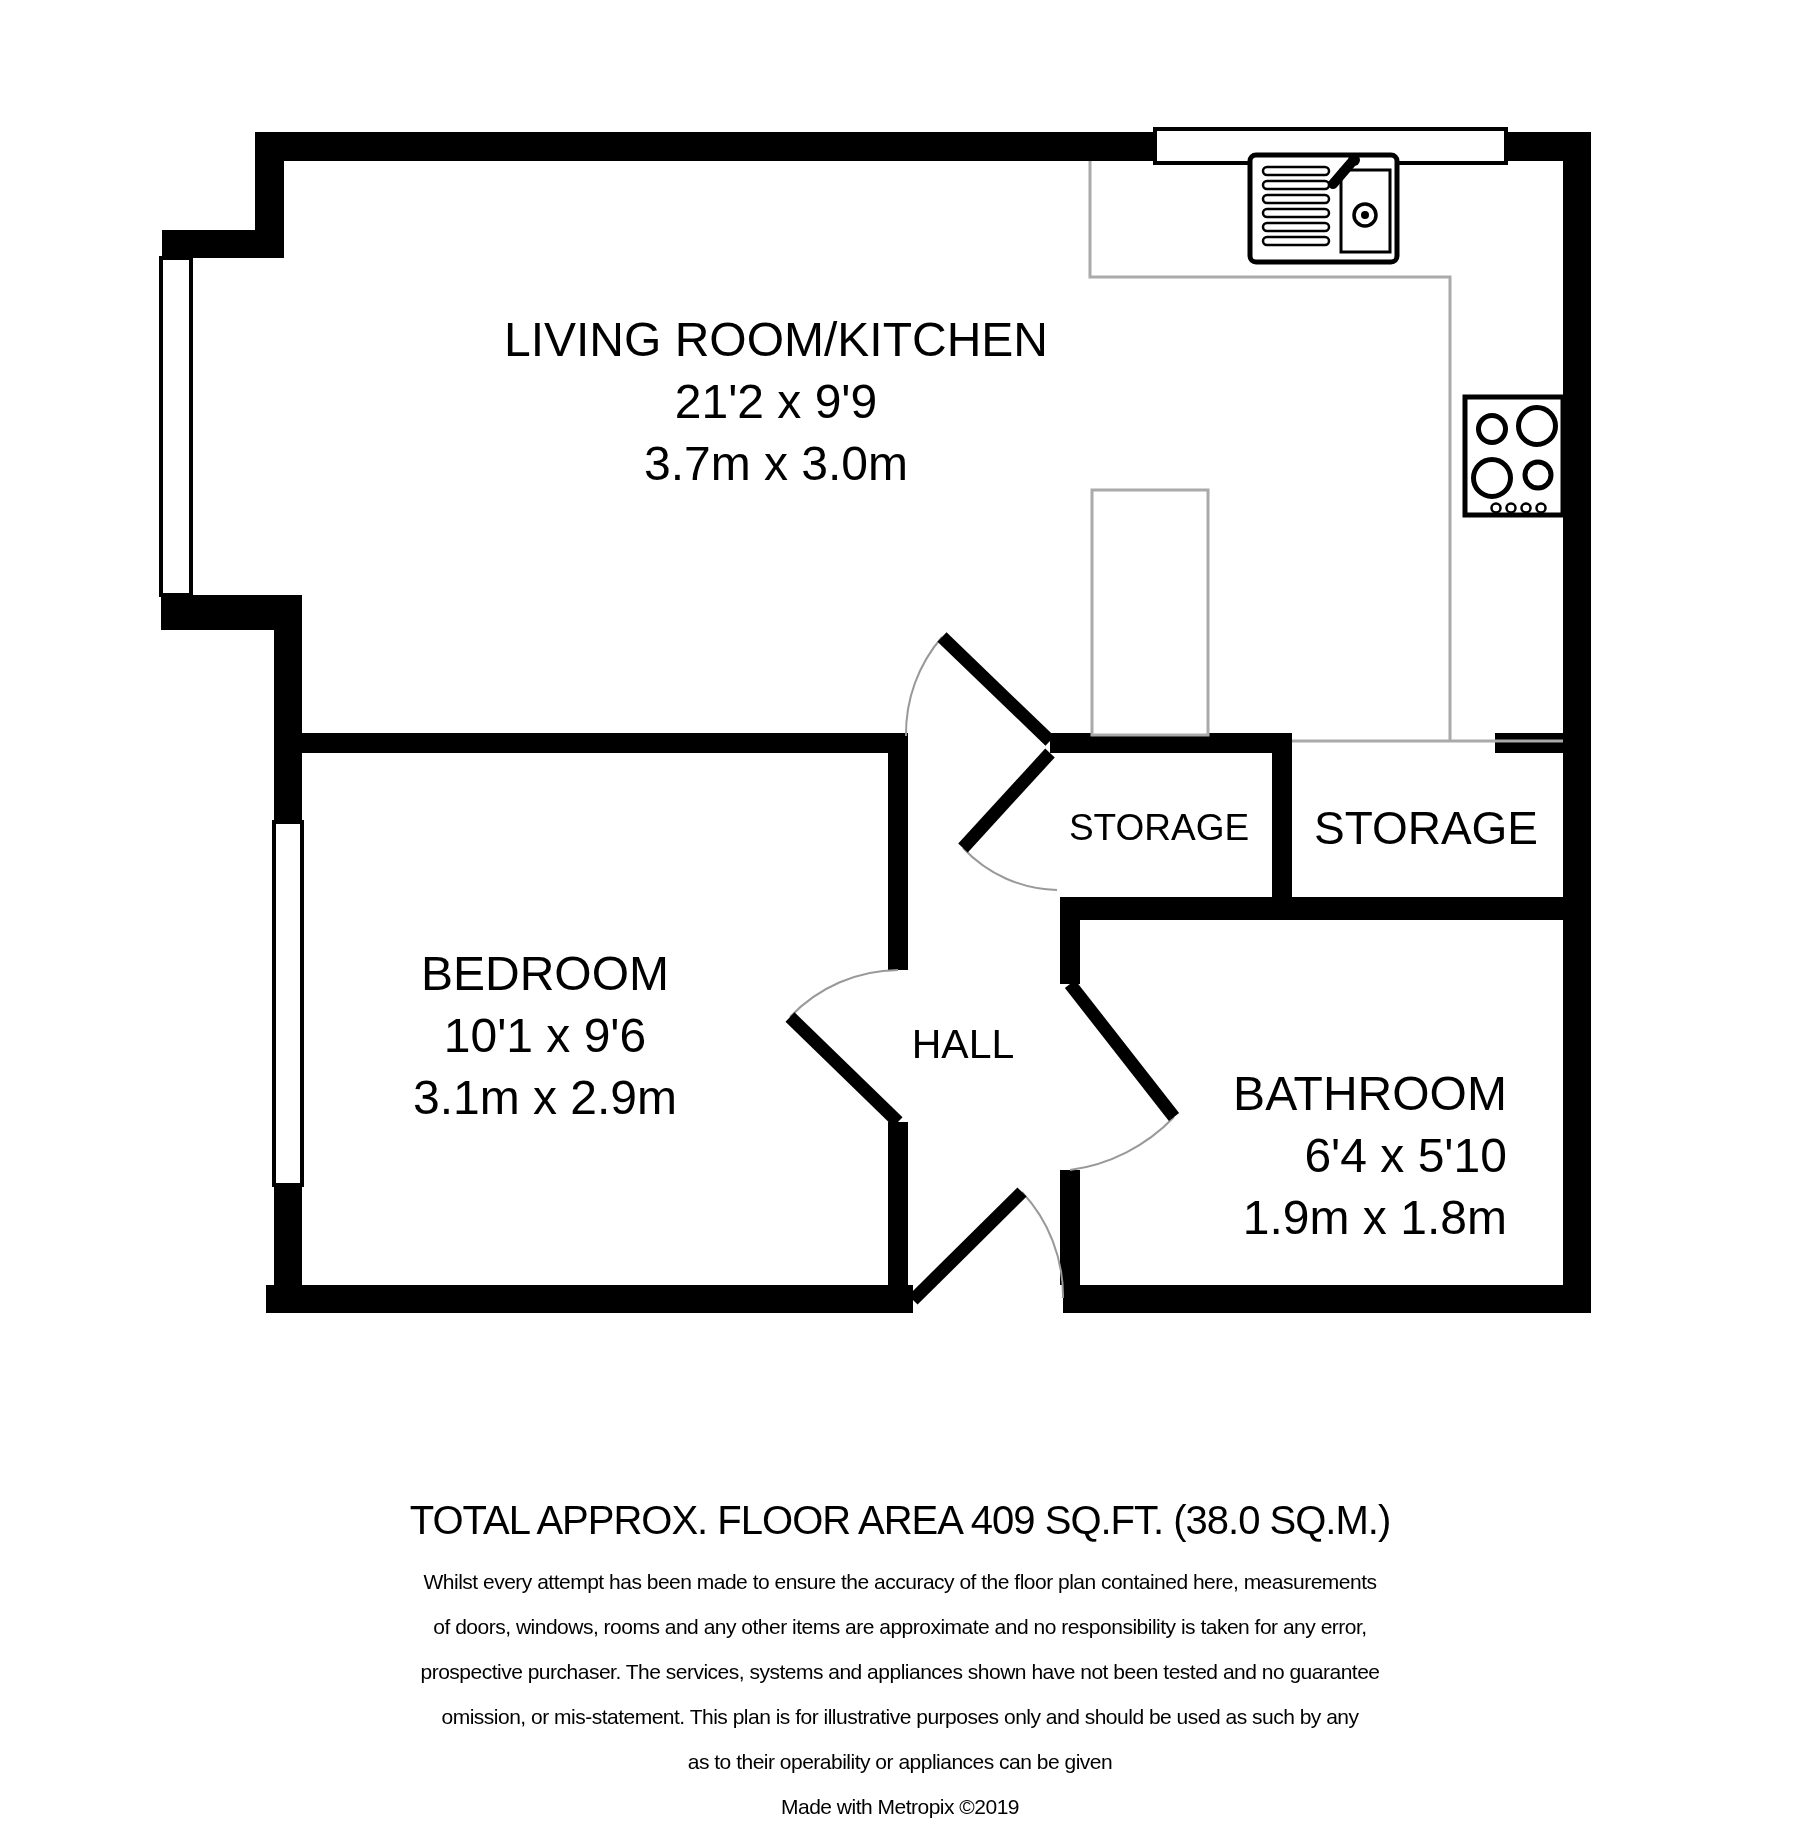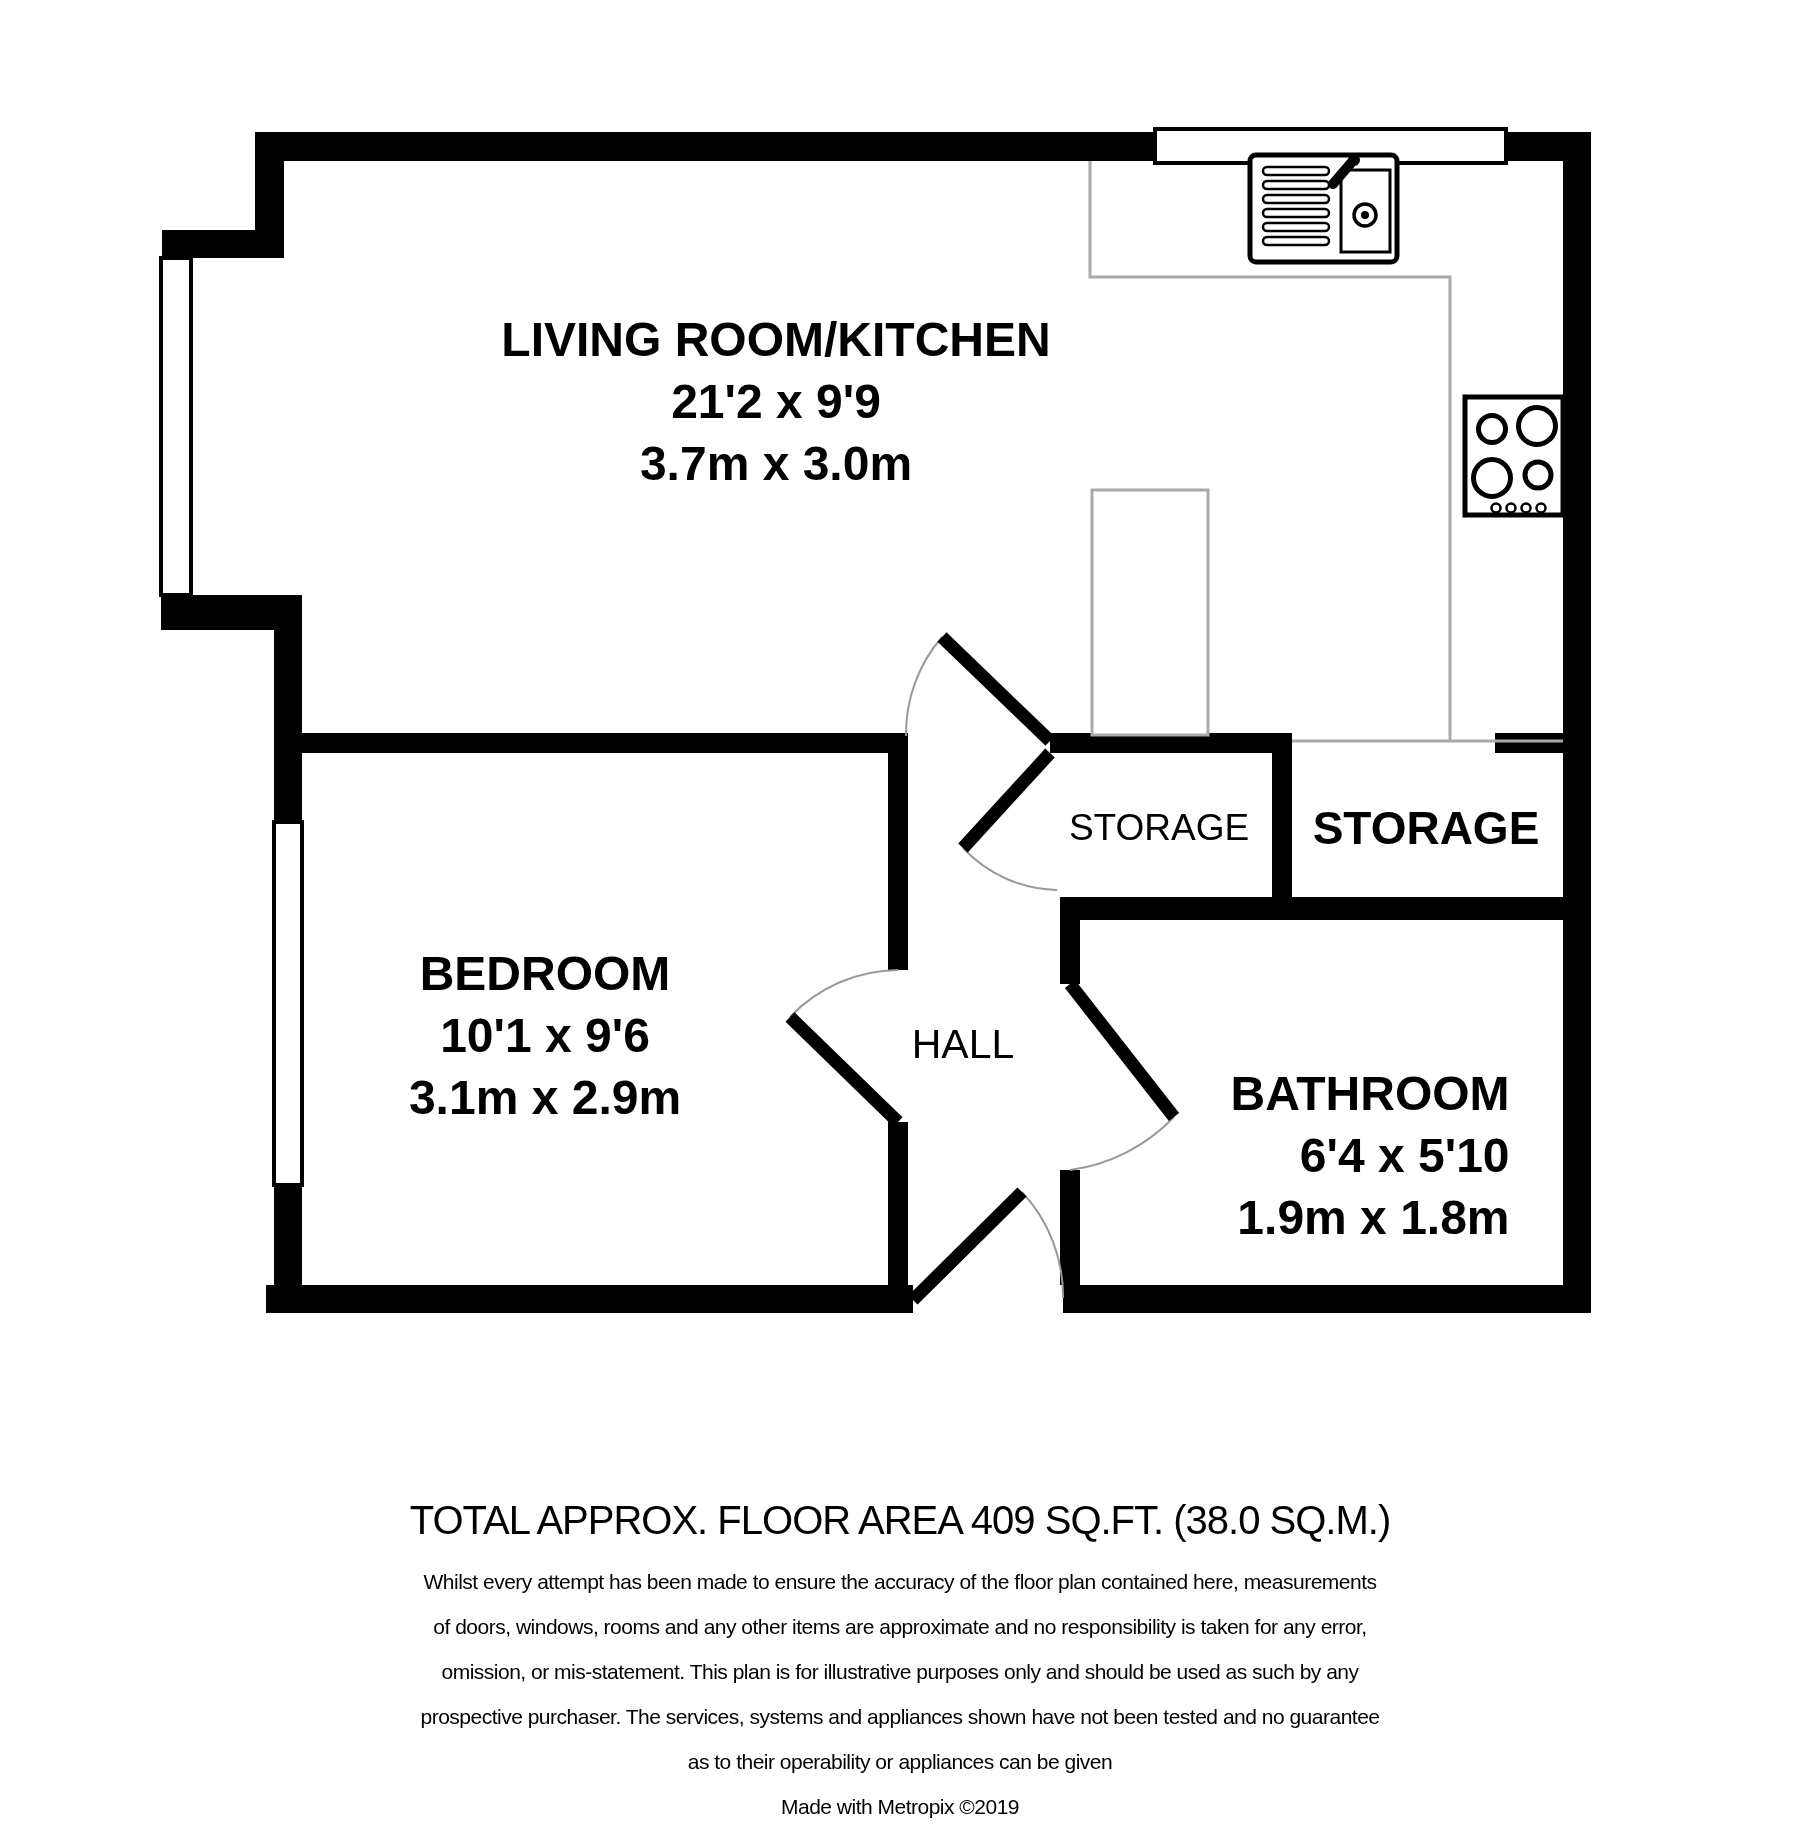--- a/index.html
+++ b/index.html
@@ -9,21 +9,21 @@
     background:#ffffff;
     font-family:"Liberation Sans", sans-serif;
     color:#000;
     overflow:hidden;
   }
   .plan-svg{position:absolute;left:0;top:0;}
   .room-label{
     position:absolute;
     transform:translate(-50%,-50%);
     text-align:center;
-    font-weight:bold;
+    font-weight:normal;
     font-size:48px;
     line-height:62px;
     letter-spacing:0px;
     white-space:nowrap;
   }
   .room-label.regular{font-weight:normal;}
   .label-hall{font-size:41px;}
   .label-storage-small{font-size:37px;}
   .label-storage-large{font-size:46px;}
   .footer{
@@ -163,20 +163,20 @@
 
   <div class="room-label regular label-storage-small" style="left:1159px;top:828px;">STORAGE</div>
 
   <div class="room-label label-storage-large" style="left:1426px;top:828px;">STORAGE</div>
 
   <div class="footer">
     <div class="total-area">TOTAL APPROX. FLOOR AREA 409 SQ.FT. (38.0 SQ.M.)</div>
     <div class="disclaimer">
       <p>Whilst every attempt has been made to ensure the accuracy of the floor plan contained here, measurements</p>
       <p>of doors, windows, rooms and any other items are approximate and no responsibility is taken for any error,</p>
+      <p>prospective purchaser. The services, systems and appliances shown have not been tested and no guarantee</p>
       <p>omission, or mis-statement. This plan is for illustrative purposes only and should be used as such by any</p>
-      <p>prospective purchaser. The services, systems and appliances shown have not been tested and no guarantee</p>
       <p>as to their operability or appliances can be given</p>
       <p>Made with Metropix ©2019</p>
     </div>
   </div>
 
 </div>
 
 </body></html>

